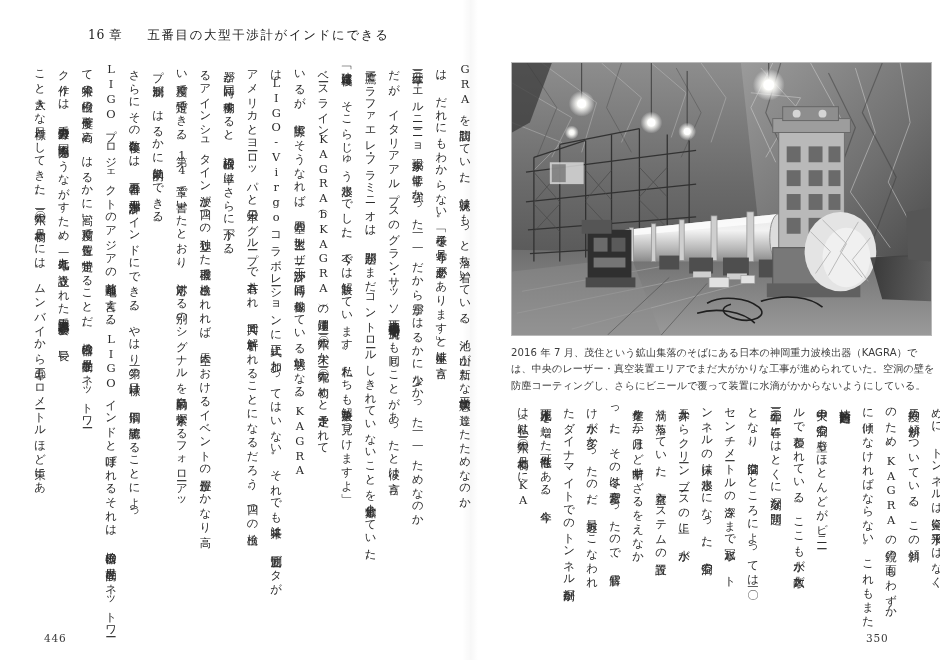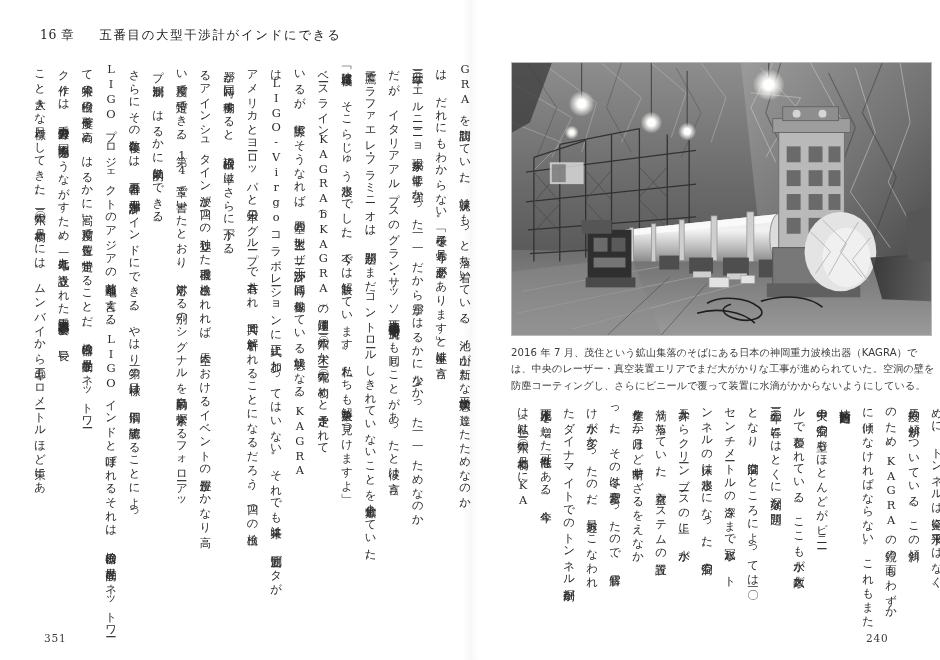--- a/index.html
+++ b/index.html
@@ -48,20 +48,21 @@
     position: absolute;
     left: 40px;
     top: 27px;
     font-size: 12.4px;
     letter-spacing: 1.7px;
     color: #1c1c1c;
     white-space: nowrap;
   }
   #chapter-header .chnum {
     letter-spacing: 0.5px;
+    margin-left: 48px;
   }
   #left-body {
     position: absolute;
     left: 22px;
     top: 62px;
     width: 448px;
     height: 555px;
   }
   #left-folio {
     position: absolute;
@@ -159,21 +160,21 @@
         <div class="vcol" style="right: 259.6px; top: 0px; height: 553px; font-size: 11.4px; letter-spacing: 0.85px;">るアインシュタイン波が四つの独立した機器で検出されれば、天空におけるイベントの位置がかなり高</div>
         <div class="vcol" style="right: 283.2px; top: 0px; height: 553px; font-size: 11.4px; letter-spacing: 0.85px;">い精度で特定できる。第14章で書いたとおり、対応する別のシグナルを自動的に探索するフォローアッ</div>
         <div class="vcol" style="right: 306.8px; top: 0px; height: 553px; font-size: 11.4px; letter-spacing: 0.85px;">プ観測が、はるかに効率的にできる。</div>
         <div class="vcol" style="right: 330.4px; top: 0px; height: 553px; font-size: 11.4px; letter-spacing: 0.85px;">さらにその数年後には、五番目の大型干渉計がインドにできる。やはり第一の目標は、別個に確認することによっ</div>
         <div class="vcol" style="right: 354px; top: 0px; height: 553px; font-size: 11.4px; letter-spacing: 0.85px;">LIGOプロジェクトのアジアの前哨基地と言える。LIGOインドと呼ばれるそれは、検出器の世界的なネットワー</div>
         <div class="vcol" style="right: 377.6px; top: 0px; height: 553px; font-size: 11.4px; letter-spacing: 0.85px;">て将来の検出の確度を高め、はるかに高い精度で位置を特定することだ。検出器の世界的なネットワー</div>
         <div class="vcol" style="right: 401.2px; top: 0px; height: 553px; font-size: 11.4px; letter-spacing: 0.85px;">ク作りは、重力波分野の国際協力をうながすため、一九九七年に設立された重力波国際委員会が、長い</div>
         <div class="vcol" style="right: 424.8px; top: 0px; height: 553px; font-size: 11.4px; letter-spacing: 0.85px;">こと大きな目標としてきた。二〇一六年の十月初めには、ムンバイから五〇〇キロメートルほど東にあ</div>
       </div>
 
-    <div id="left-folio">351</div>
+    <div id="left-folio">446</div>
   </div>
 
   <div class="gutter-shadow"></div>
 
   <div id="page-right">
 
     <div id="photo-frame">
       <svg viewBox="0 0 421 274" preserveAspectRatio="none">
         <defs>
           <linearGradient id="ceil" x1="0" y1="0" x2="0" y2="1">
@@ -402,16 +403,16 @@
         <div class="vcol" style="right: 253px; top: 0px; height: 218px; font-size: 11.4px; letter-spacing: 0.85px;">天井からクリーンブースの上に、水が</div>
         <div class="vcol" style="right: 276px; top: 0px; height: 218px; font-size: 11.4px; letter-spacing: 0.85px;">滴り落ちていた。真空システムの設置</div>
         <div class="vcol" style="right: 299px; top: 0px; height: 218px; font-size: 11.4px; letter-spacing: 0.85px;">作業を二か月ほど中断せざるをえなか</div>
         <div class="vcol" style="right: 322px; top: 0px; height: 218px; font-size: 11.4px; letter-spacing: 0.85px;">った。その冬は豪雪だったので、雪解</div>
         <div class="vcol" style="right: 345px; top: 0px; height: 218px; font-size: 11.4px; letter-spacing: 0.85px;">け水が多かったのだ。最近おこなわれ</div>
         <div class="vcol" style="right: 368px; top: 0px; height: 218px; font-size: 11.4px; letter-spacing: 0.85px;">たダイナマイトでのトンネル掘削が、</div>
         <div class="vcol" style="right: 391px; top: 0px; height: 218px; font-size: 11.4px; letter-spacing: 0.85px;">地下水圧を増した可能性もある。今年</div>
         <div class="vcol" style="right: 414px; top: 0px; height: 218px; font-size: 11.4px; letter-spacing: 0.85px;">は（私は二〇一六年の七月初めにKA</div>
       </div>
 
-    <div id="right-folio">240</div>
+    <div id="right-folio">350</div>
   </div>
 
 </div>
 
 </body></html>

